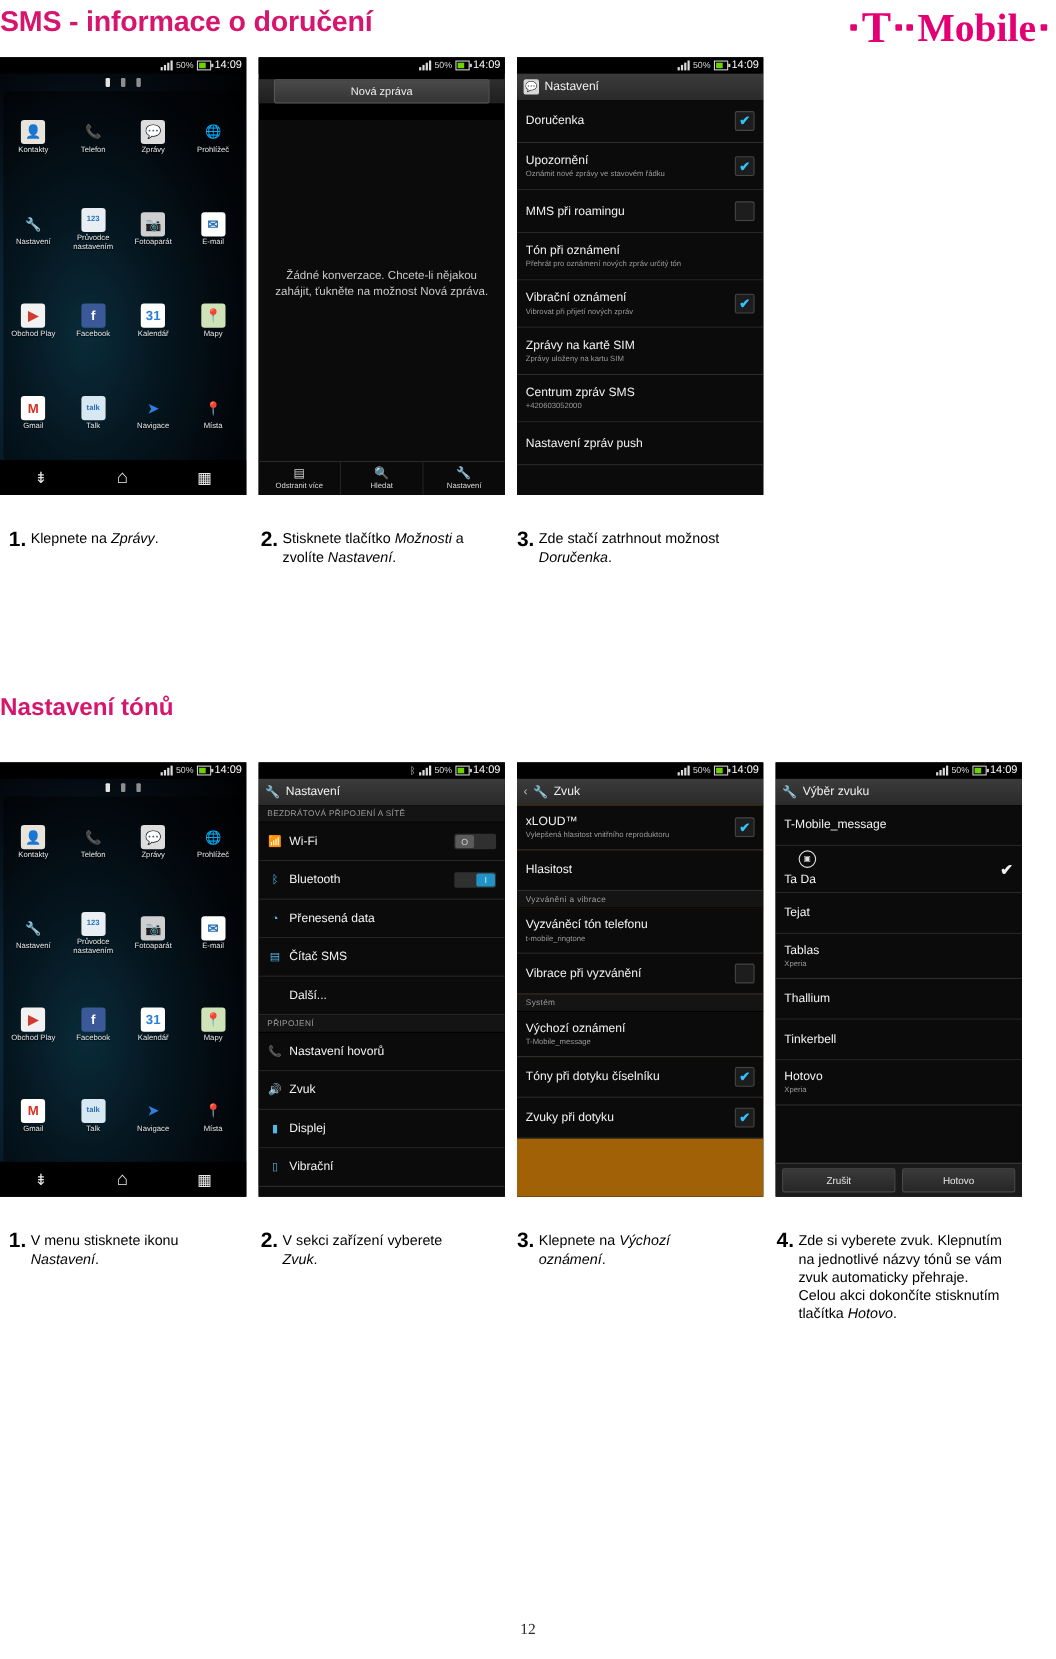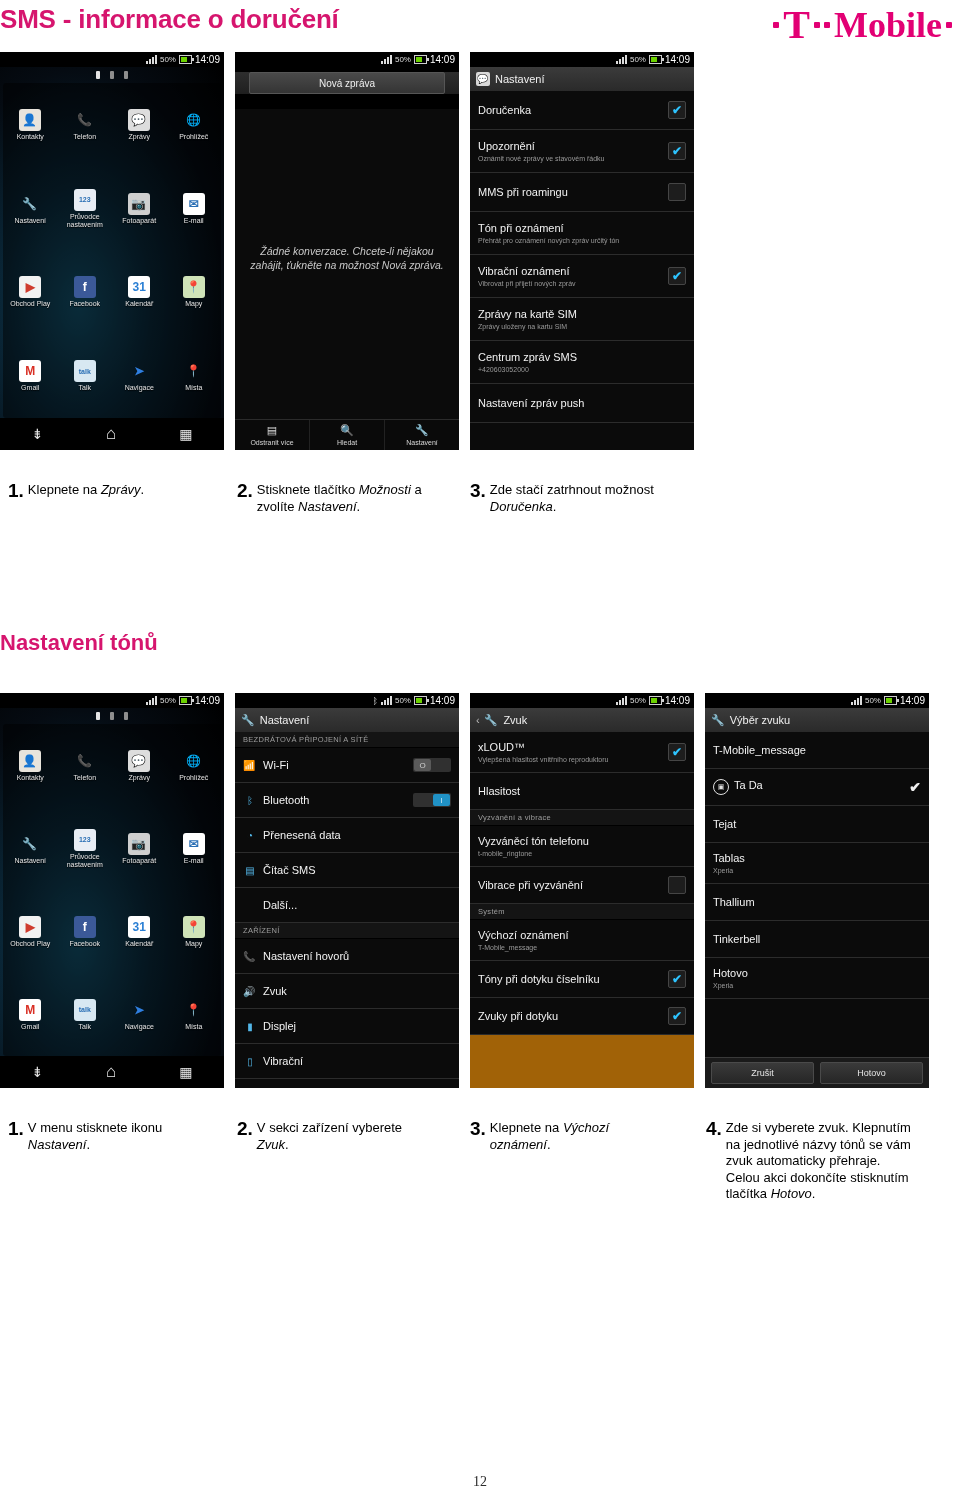--- a/index.html
+++ b/index.html
@@ -234,21 +234,21 @@
           <i></i>
           <i></i>
         </span>
       <span class="sb-pct">50%</span>
       <span class="batt"></span>
       <span class="sb-clock">14:09</span>
     </div>
     <div class="msgtopbar">
       <div class="newmsgbtn">Nová zpráva</div>
     </div>
-    <div style="position:absolute;left:0;right:0;top:57px;bottom:30px;background:#0b0b0b;font-style:italic;">
+    <div style="position:absolute;left:0;right:0;top:57px;bottom:30px;background:#0b0b0b;">
       <div class="emptymsg">Žádné konverzace. Chcete-li nějakou zahájit, ťukněte na možnost Nová zpráva.</div>
     </div>
     <div class="btmbar" id="msg-bottom">
         <div class="bb">
           <span style="font-size: 11px;">▤</span>
           <span>Odstranit více</span>
         </div>
         <div class="bb">
           <span style="font-size: 11px;">🔍</span>
           <span>Hledat</span>
@@ -490,21 +490,21 @@
             <span class="licon">▤</span>
             <span class="lmain">Čítač SMS</span>
           </div>
         </div>
         <div class="lrow" style="min-height: 26px;">
           <div style="display: flex; align-items: center; gap: 6px;">
             <span class="licon"></span>
             <span class="lmain">Další...</span>
           </div>
         </div>
-        <div class="secthdr">ZAŘÍZENÍ</div>
+        <div class="secthdr">PŘIPOJENÍ</div>
         <div class="lrow" style="min-height: 26px;">
           <div style="display: flex; align-items: center; gap: 6px;">
             <span class="licon">📞</span>
             <span class="lmain">Nastavení hovorů</span>
           </div>
         </div>
         <div class="lrow" style="min-height: 26px;">
           <div style="display: flex; align-items: center; gap: 6px;">
             <span class="licon">🔊</span>
             <span class="lmain">Zvuk</span>
@@ -610,21 +610,21 @@
     </div>
     <div id="picker-rows" style="position:absolute;left:0;right:0;top:39px;bottom:30px;overflow:hidden;background:#0b0b0b;">
         <div class="lrow" style="min-height: 28px;">
           <div style="display: flex; align-items: center; gap: 5px;">
             <div class="ltext">
               <div class="lmain">T-Mobile_message</div>
             </div>
           </div>
         </div>
         <div class="lrow" style="min-height: 28px;">
-          <div style="display: flex; align-items: flex-start; gap: 5px;">
+          <div style="display: flex; align-items: flex-end; gap: 5px; flex-direction: column;">
             <span style="width: 14px; height: 14px; border: 1.5px solid rgb(224, 224, 224); border-radius: 50%; display: flex; align-items: center; justify-content: center; font-size: 7px; color: rgb(224, 224, 224);">▣</span>
             <div class="ltext">
               <div class="lmain">Ta Da</div>
             </div>
           </div>
           <span style="color: rgb(240, 240, 240); font-size: 14px; font-weight: bold;">✔</span>
         </div>
         <div class="lrow" style="min-height: 28px;">
           <div style="display: flex; align-items: center; gap: 5px;">
             <div class="ltext">

